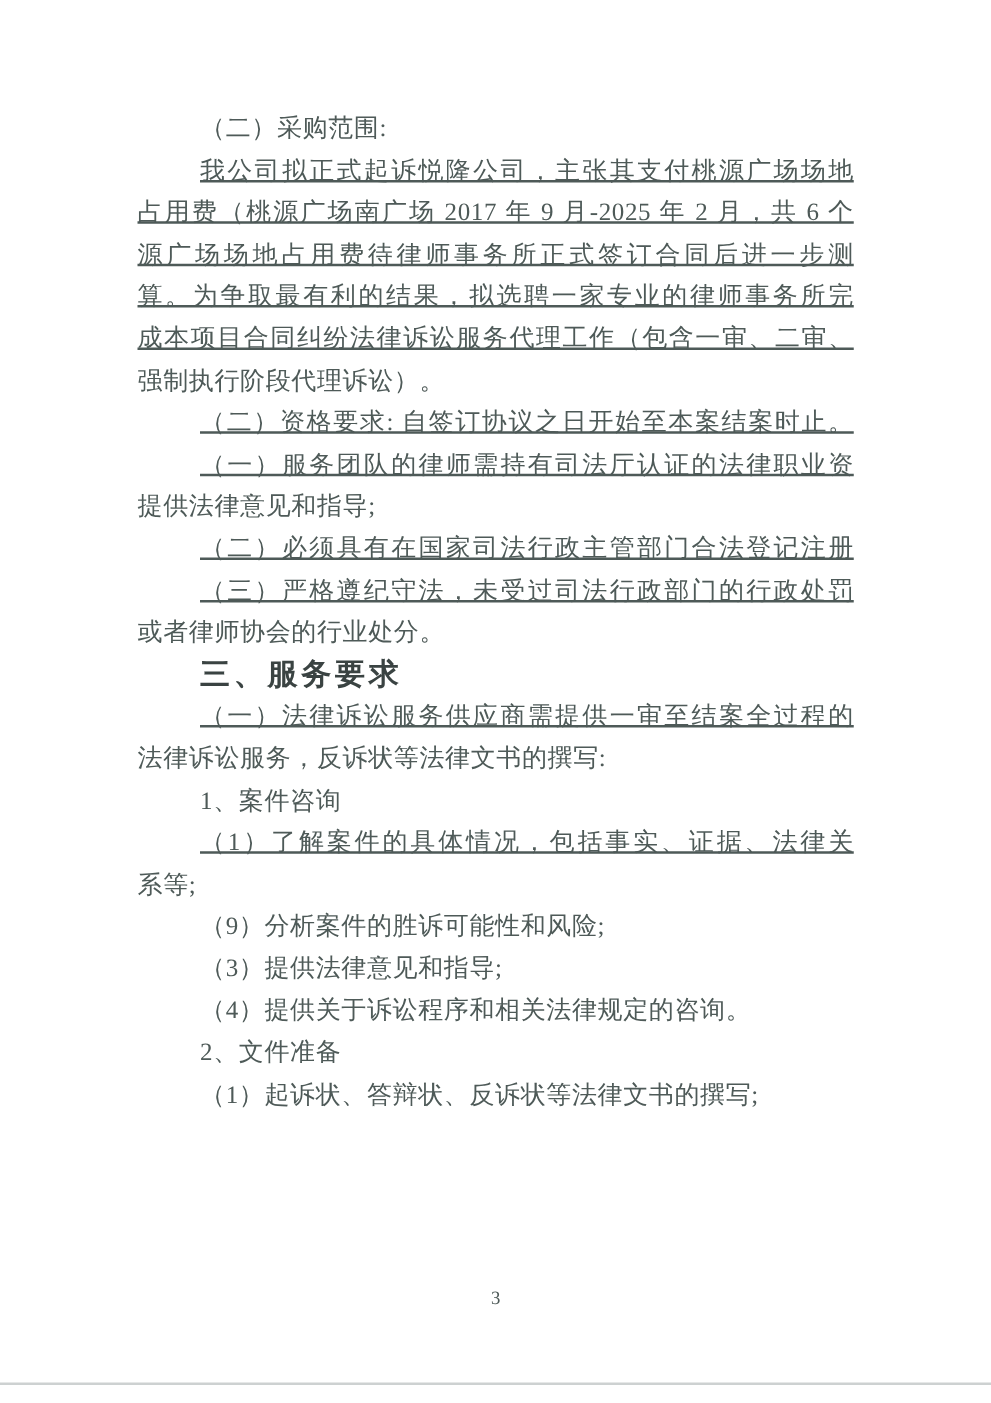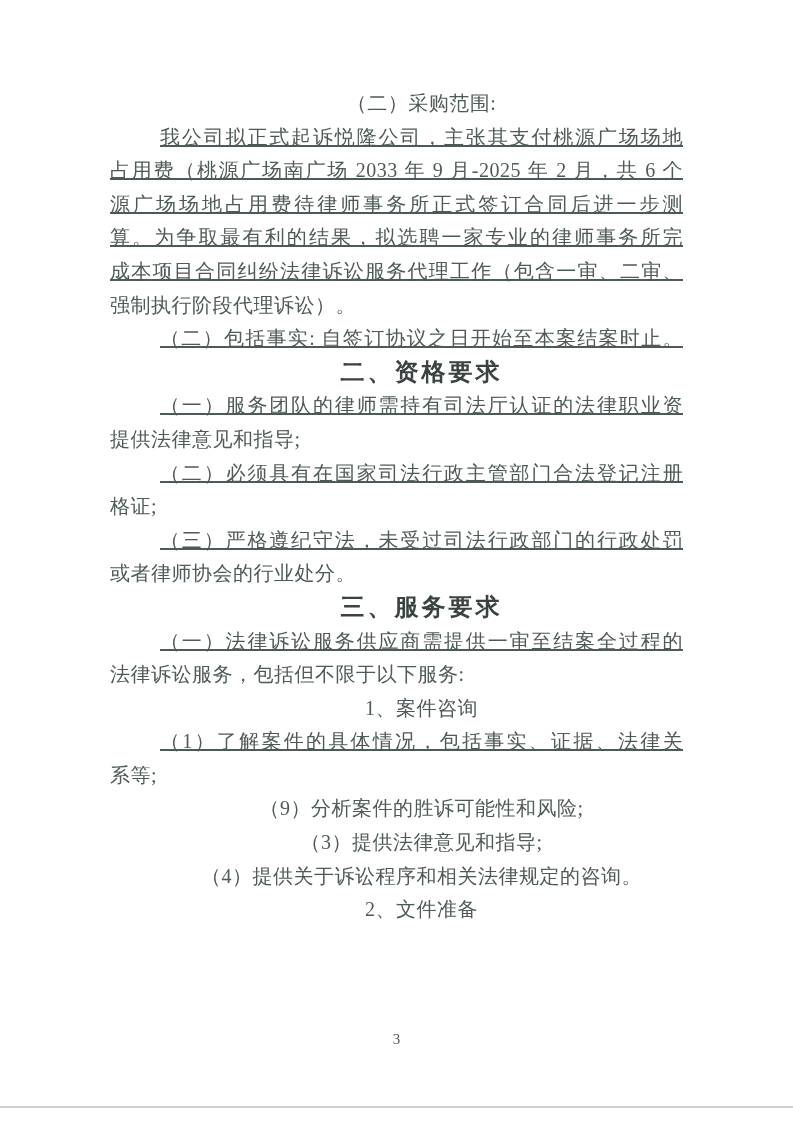--- a/index.html
+++ b/index.html
@@ -16,21 +16,21 @@
     left:110px;top:87px;
     width:573px;
   }
   .ln{
     margin:0;
     font-size:20px;
     line-height:33.6px;
     color:#4e5a58;
     letter-spacing:0.5px;
   }
-  .ind{padding-left:50px;text-align:center;}
+  .ind{padding-left:50px;}
   .fill{
     text-align:justify;
     text-align-last:justify;
     text-decoration:underline;
   }
   .head{
     font-weight:bold;
     font-size:24px;
     letter-spacing:3px;
     color:#3a4342;
@@ -49,40 +49,39 @@
     background:#cdd1d1;
   }
 </style>
 </head>
 <body>
 
 <div class="page">
   <div class="content">
     <p class="ln ind">（二）采购范围:</p>
     <p class="ln ind fill">我公司拟正式起诉悦隆公司，主张其支付桃源广场场地</p>
-    <p class="ln fill">占用费（桃源广场南广场 2033 年 9 月-2025 年 2 月，共 6 个</p>
+    <p class="ln fill">占用费（桃源广场南广场 2017 年 9 月-2025 年 2 月，共 6 个</p>
     <p class="ln fill">源广场场地占用费待律师事务所正式签订合同后进一步测</p>
     <p class="ln fill">算。为争取最有利的结果，拟选聘一家专业的律师事务所完</p>
     <p class="ln fill">成本项目合同纠纷法律诉讼服务代理工作（包含一审、二审、</p>
     <p class="ln">强制执行阶段代理诉讼）。</p>
-    <p class="ln ind fill">（二）包括事实: 自签订协议之日开始至本案结案时止。</p>
-    <p class="ln ind head">二、资格要求</p>
+    <p class="ln ind fill">（二）资格要求: 自签订协议之日开始至本案结案时止。</p>
     <p class="ln ind fill">（一）服务团队的律师需持有司法厅认证的法律职业资</p>
     <p class="ln">提供法律意见和指导;</p>
     <p class="ln ind fill">（二）必须具有在国家司法行政主管部门合法登记注册</p>
-    <p class="ln">格证;</p>
     <p class="ln ind fill">（三）严格遵纪守法，未受过司法行政部门的行政处罚</p>
     <p class="ln">或者律师协会的行业处分。</p>
     <p class="ln ind head">三、服务要求</p>
     <p class="ln ind fill">（一）法律诉讼服务供应商需提供一审至结案全过程的</p>
-    <p class="ln">法律诉讼服务，包括但不限于以下服务:</p>
+    <p class="ln">法律诉讼服务，反诉状等法律文书的撰写:</p>
     <p class="ln ind">1、案件咨询</p>
     <p class="ln ind fill">（1）了解案件的具体情况，包括事实、证据、法律关</p>
     <p class="ln">系等;</p>
     <p class="ln ind">（9）分析案件的胜诉可能性和风险;</p>
     <p class="ln ind">（3）提供法律意见和指导;</p>
     <p class="ln ind">（4）提供关于诉讼程序和相关法律规定的咨询。</p>
     <p class="ln ind">2、文件准备</p>
+    <p class="ln ind">（1）起诉状、答辩状、反诉状等法律文书的撰写;</p>
   </div>
 
   <div class="pagenum">3</div>
   <div class="scan-edge"></div>
 </div>
 
 </body></html>

